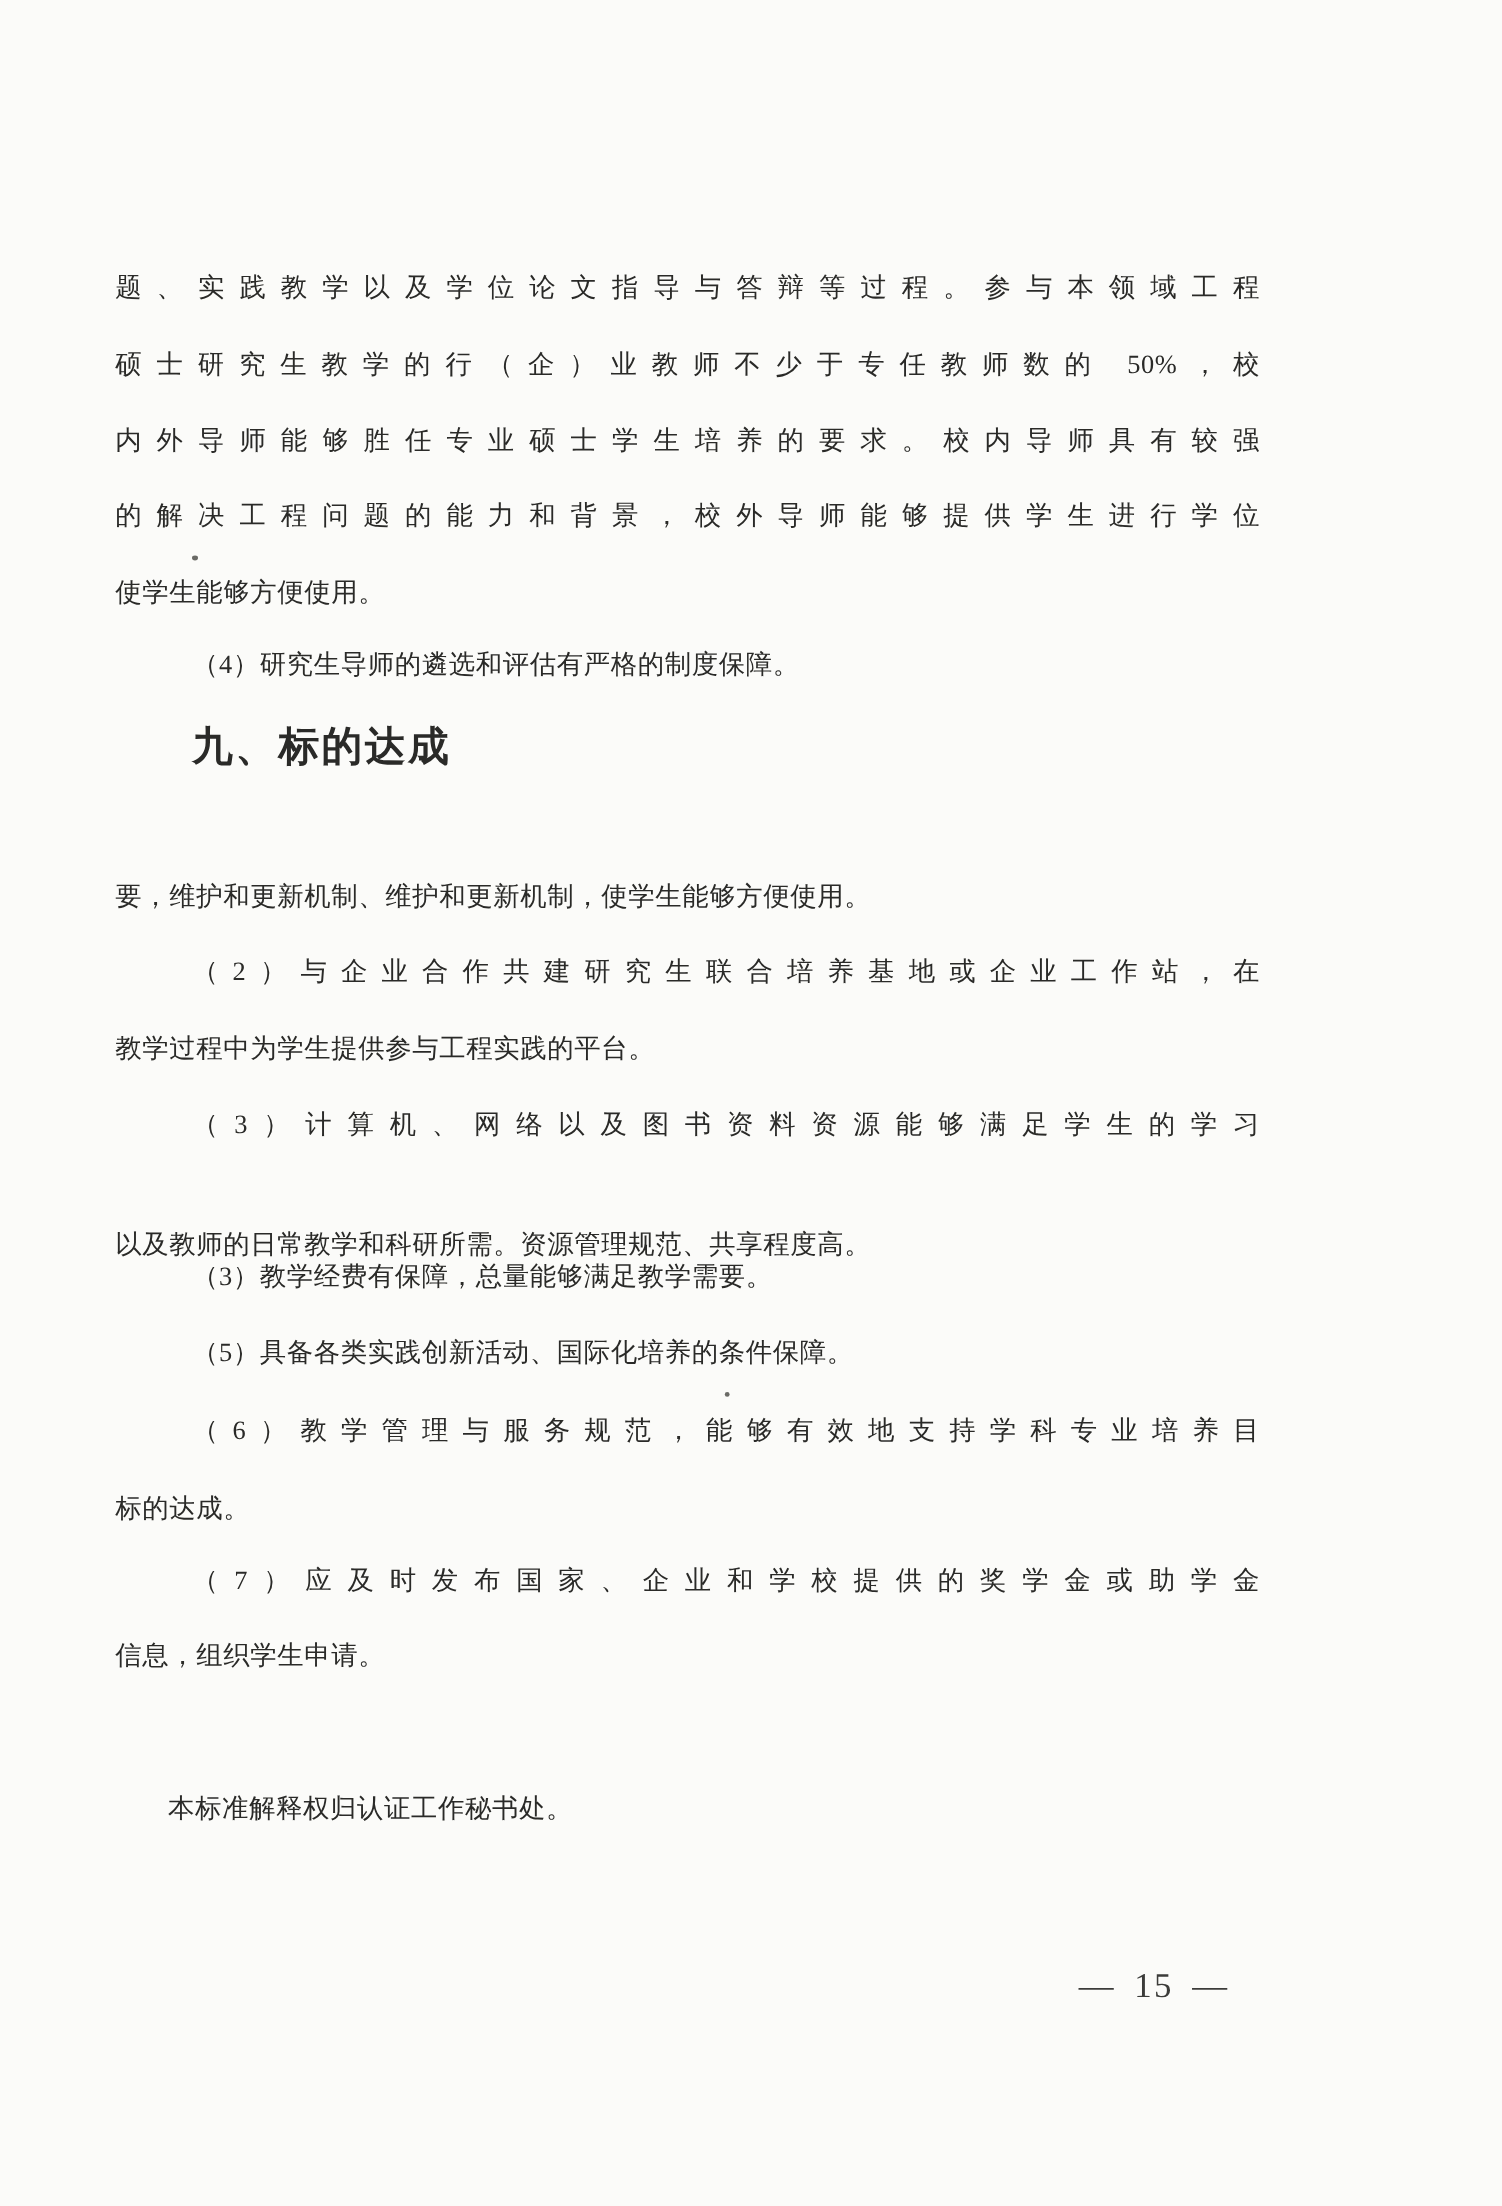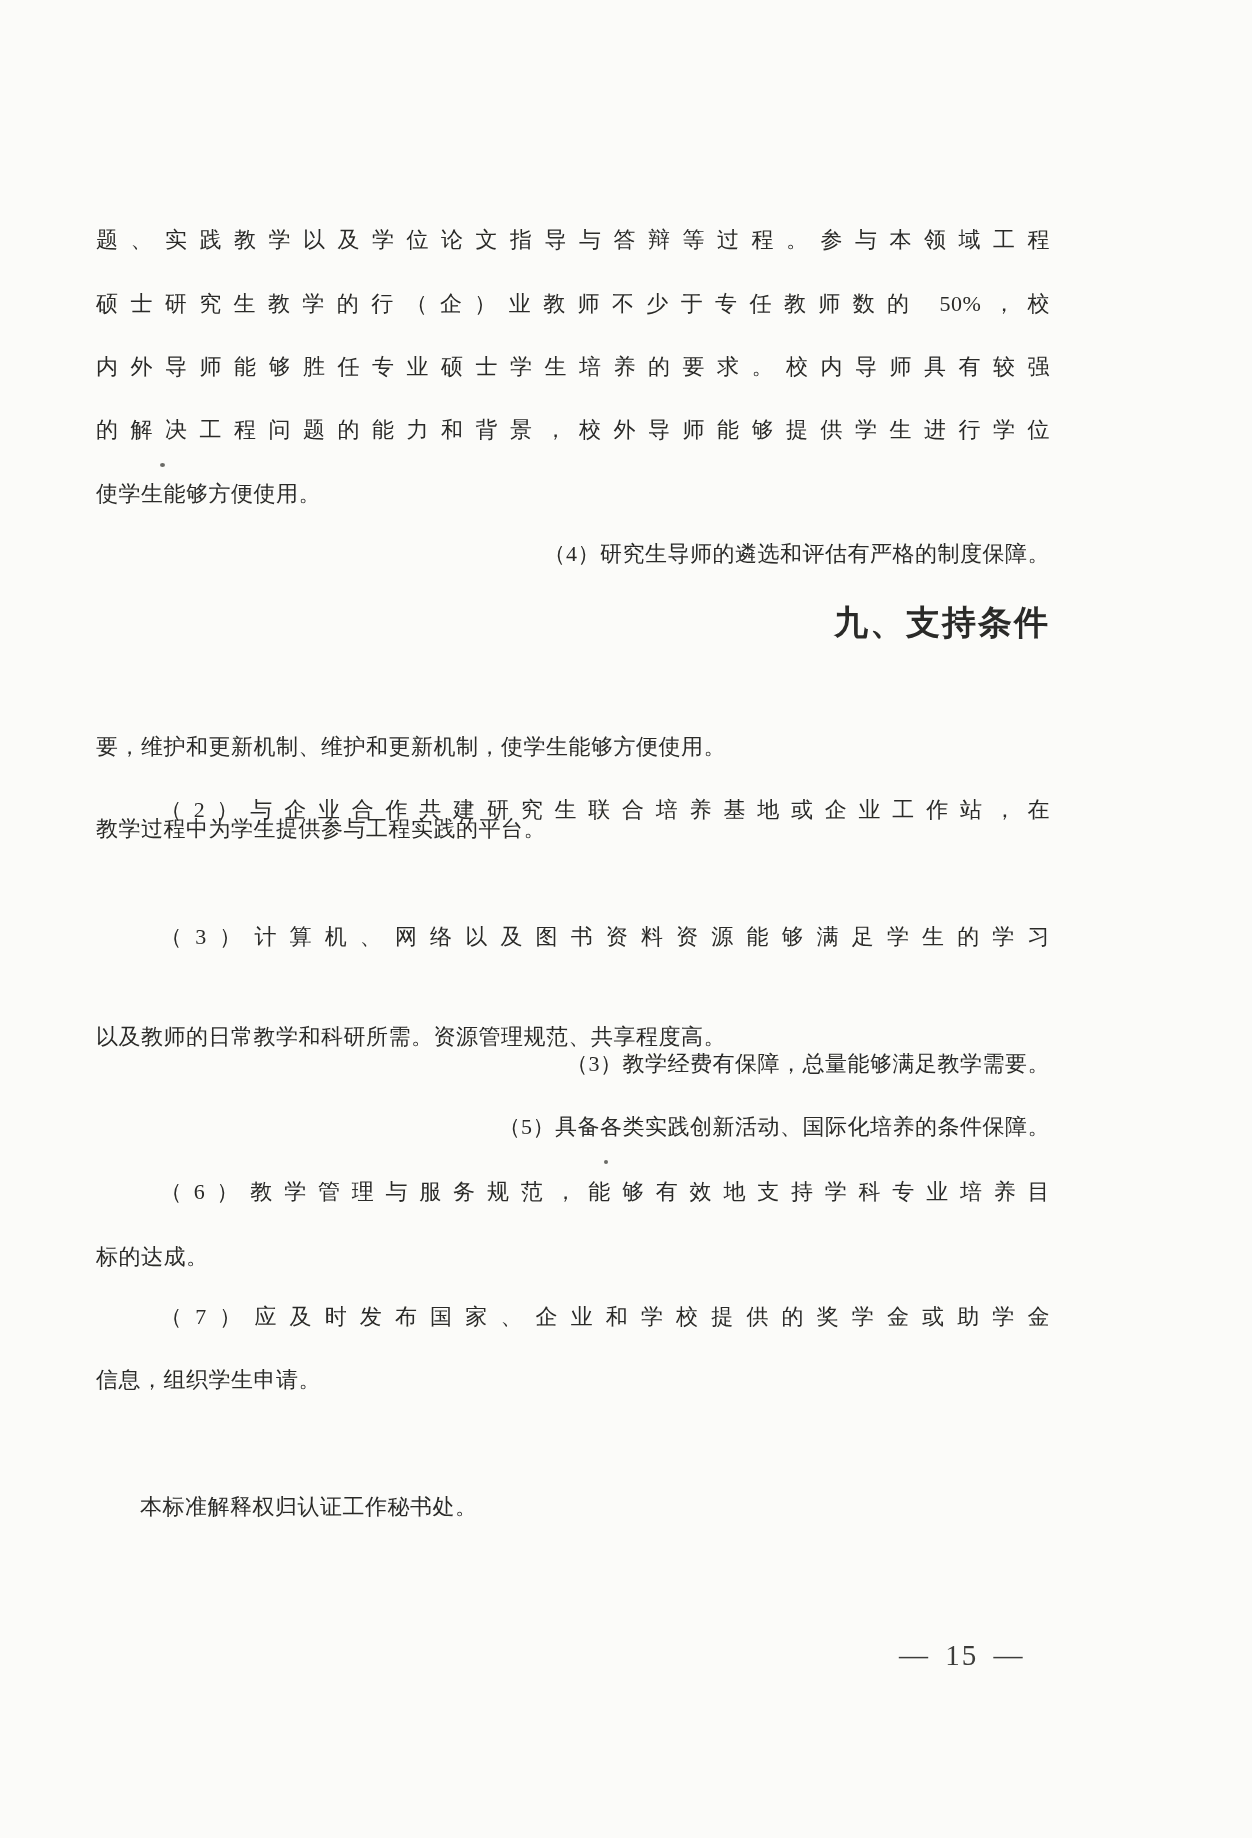--- a/index.html
+++ b/index.html
@@ -29,21 +29,21 @@
     color:var(--ink);
   }
   
   .jt{
     white-space:normal;
     text-align:justify;
     text-align-last:justify;
     -moz-text-align-last:justify;
   }
   
-  .ind{padding-left:64px;box-sizing:border-box;text-align:right;}
+  .ind{padding-left:64px;box-sizing:border-box;}
   
   .ind-sm{padding-left:44px;box-sizing:border-box;}
   .heading{
     font-family:"Liberation Sans","DejaVu Sans",sans-serif;
     font-weight:700;
     font-size:34px;
     letter-spacing:2px;
   }
   .footer{
     position:absolute;
@@ -64,24 +64,24 @@
 <body>
 
 <div class="page">
 
   <div class="ln jt" style="top:218px">题、实践教学以及学位论文指导与答辩等过程。参与本领域工程</div>
   <div class="ln jt" style="top:282px">硕士研究生教学的行（企）业教师不少于专任教师数的 50%，校</div>
   <div class="ln jt" style="top:345px">内外导师能够胜任专业硕士学生培养的要求。校内导师具有较强</div>
   <div class="ln jt" style="top:408px">的解决工程问题的能力和背景，校外导师能够提供学生进行学位</div>
   <div class="ln" style="top:472px">使学生能够方便使用。</div>
   <div class="ln ind" style="top:532px">（4）研究生导师的遴选和评估有严格的制度保障。</div>
-  <div class="ln ind heading" style="top:600px">九、支持条件</div>
+  <div class="ln ind heading" style="top:600px">九、标的达成</div>
   <div class="ln" style="top:725px">要，维护和更新机制、维护和更新机制，使学生能够方便使用。</div>
   <div class="ln ind jt" style="top:788px">（2）与企业合作共建研究生联合培养基地或企业工作站，在</div>
-  <div class="ln" style="top:807px">教学过程中为学生提供参与工程实践的平台。</div>
+  <div class="ln" style="top:852px">教学过程中为学生提供参与工程实践的平台。</div>
   <div class="ln ind jt" style="top:915px">（3）计算机、网络以及图书资料资源能够满足学生的学习</div>
   <div class="ln" style="top:1015px">以及教师的日常教学和科研所需。资源管理规范、共享程度高。</div>
   <div class="ln ind" style="top:1042px">（3）教学经费有保障，总量能够满足教学需要。</div>
   <div class="ln ind" style="top:1105px">（5）具备各类实践创新活动、国际化培养的条件保障。</div>
   <div class="ln ind jt" style="top:1170px">（6）教学管理与服务规范，能够有效地支持学科专业培养目</div>
   <div class="ln" style="top:1235px">标的达成。</div>
   <div class="ln ind jt" style="top:1295px">（7）应及时发布国家、企业和学校提供的奖学金或助学金</div>
   <div class="ln" style="top:1358px">信息，组织学生申请。</div>
   <div class="ln ind-sm" style="top:1485px">本标准解释权归认证工作秘书处。</div>
 

